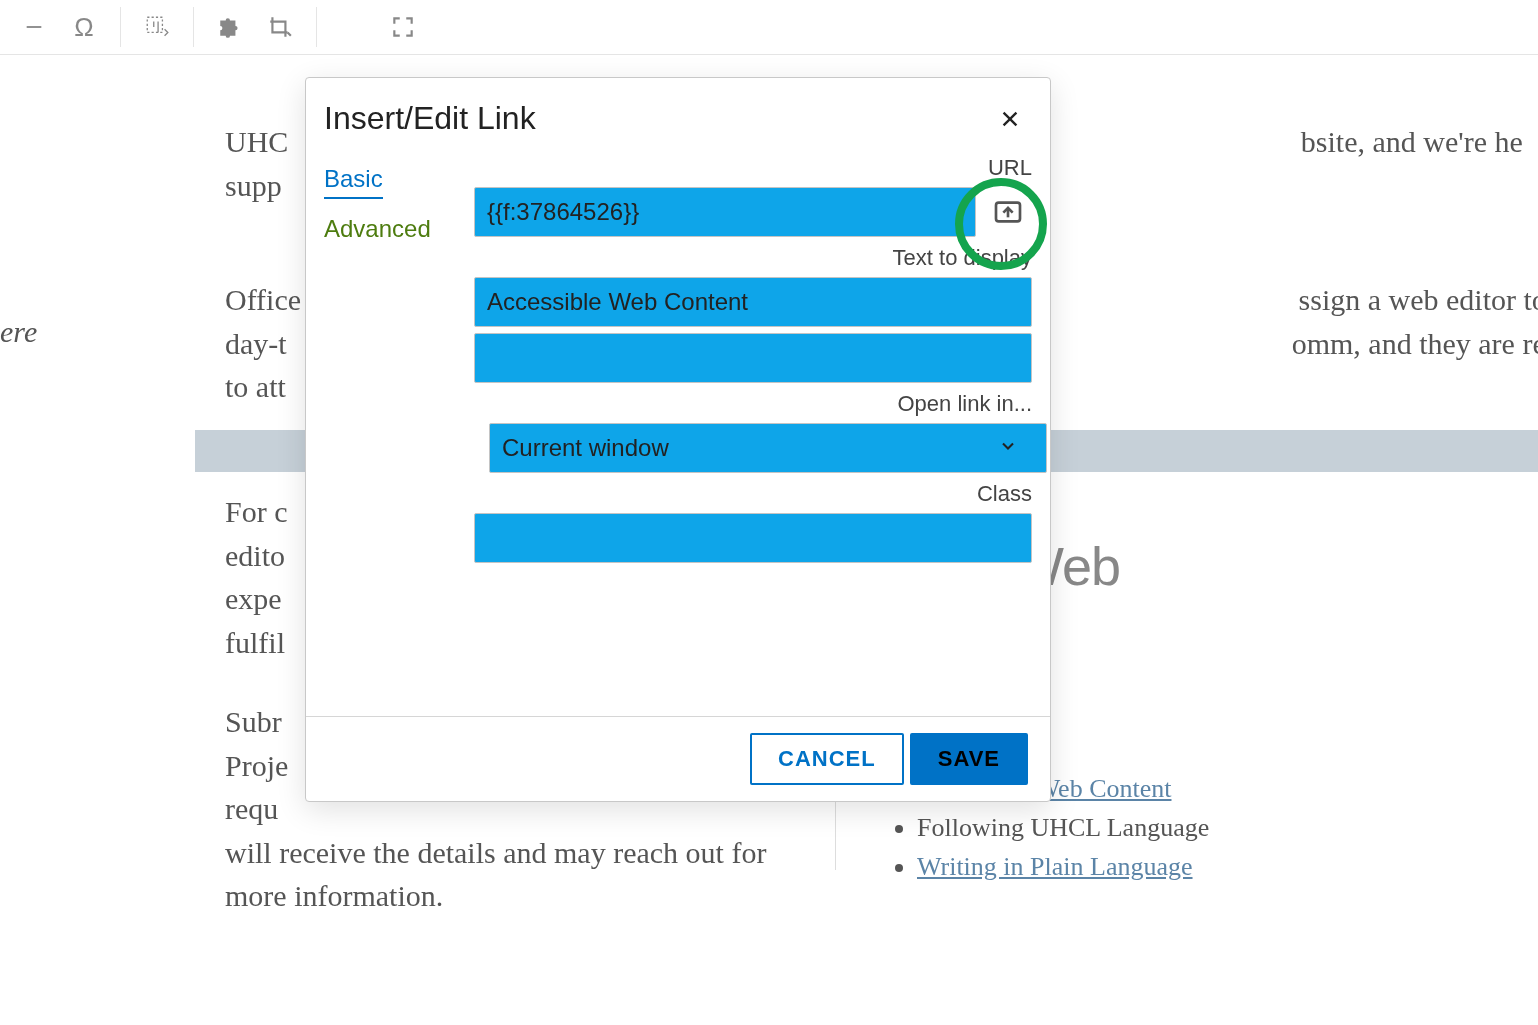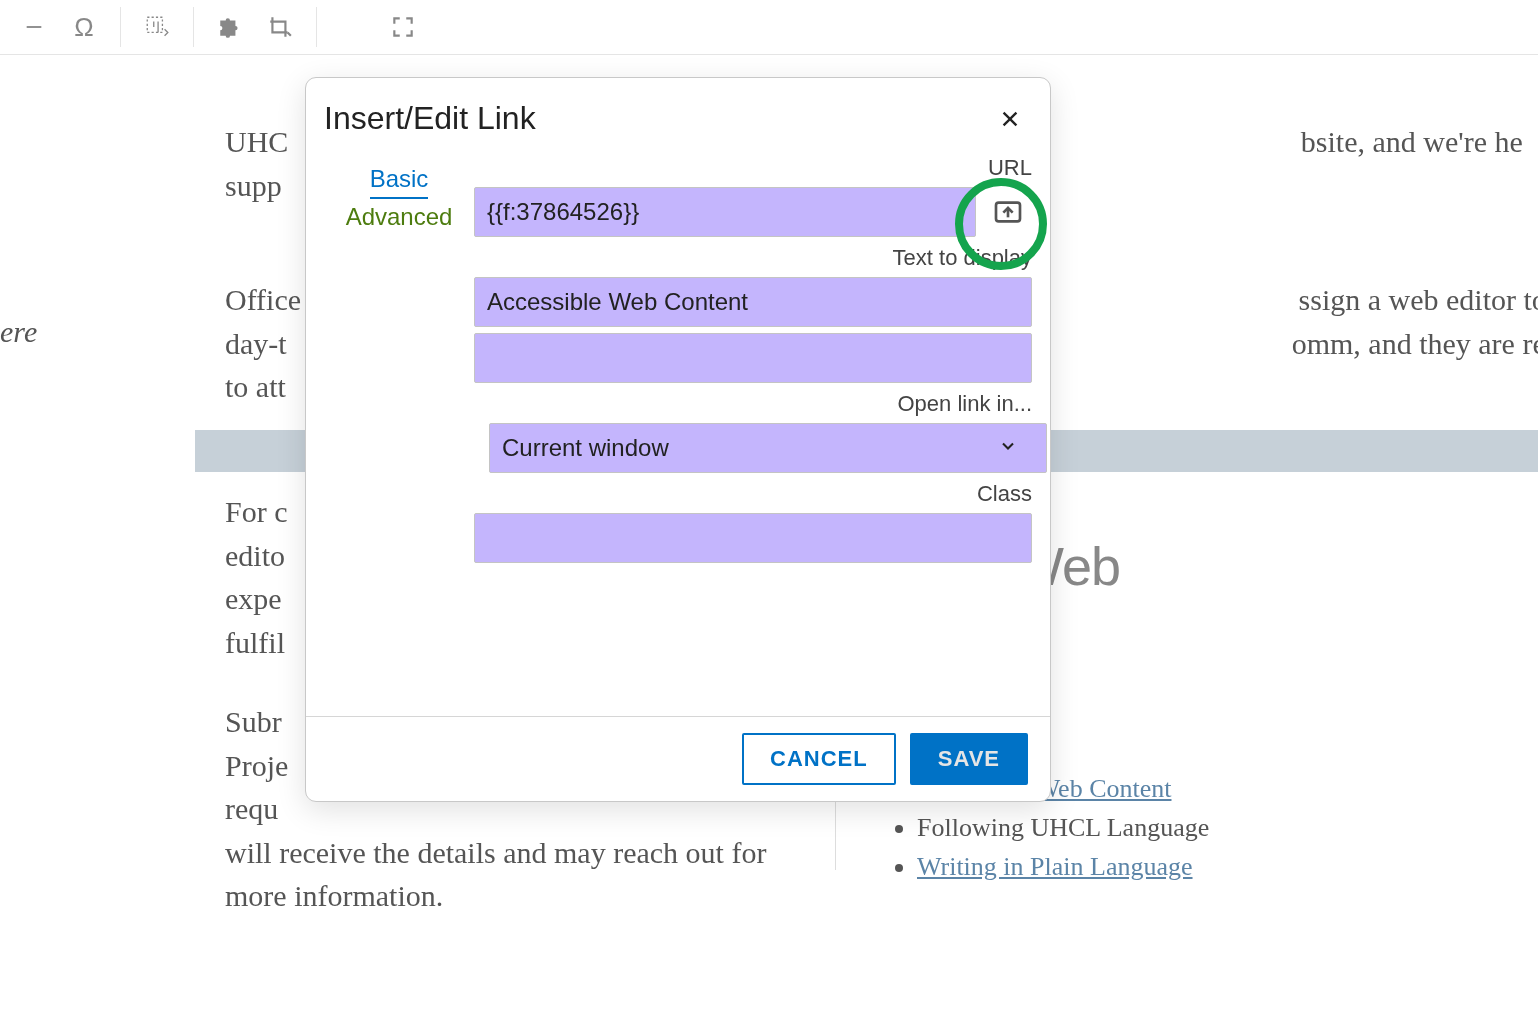--- a/index.html
+++ b/index.html
@@ -34,59 +34,59 @@
   .bg-leftbox { position: absolute; top: 490px; left: 225px; width: 600px; }
   .bg-leftbox2 { position: absolute; top: 700px; left: 225px; width: 600px; }
   .bg-vdiv { position: absolute; top: 490px; left: 835px; width: 1px; height: 380px; background: #ddd; }
   .bg-rightbox { position: absolute; top: 535px; left: 870px; right: 20px; }
   .bg-rightlist { position: absolute; top: 730px; left: 895px; right: 20px; }
   .bg-ere { position: absolute; top: 310px; left: 0; font-family: Georgia, serif; font-size: 30px; color: #555; font-style: italic;}
 
   
   .dialog {
     position: absolute; top: 77px; left: 305px; width: 746px; height: 725px;
-    background: #fff; border: 1px solid #c8c8c8; border-radius: 11px;
+    background: #fff; border: 1px solid #c8c8c8; border-radius: 4px;
     box-shadow: 0 8px 30px rgba(0,0,0,0.12);
     display: flex; flex-direction: column;
   }
   .dlg-header { display:flex; align-items:center; justify-content:space-between; padding: 22px 26px 8px 18px; }
   .dlg-title { font-size: 32px; color: #222; font-weight: 400;}
   .dlg-close { width: 28px; height: 28px; display:flex; align-items:center; justify-content:center; cursor:pointer; }
   .dlg-body { flex:1; display:flex; padding: 8px 18px 0 18px; overflow:hidden; }
-  .dlg-tabs { width: 150px; display:flex; flex-direction:column; gap: 0; padding-top: 8px; align-items: center;}
+  .dlg-tabs { width: 150px; display:flex; flex-direction:column; gap: 12px; padding-top: 8px;}
   .dlg-tab { font-size: 24px; color: #4d7c0f; cursor:pointer; padding: 4px 0;}
   .dlg-tab.active { color: #0072c6; border-bottom: 2px solid #0072c6; width: fit-content;}
   .dlg-form { flex:1; display:flex; flex-direction:column; gap: 6px; padding-top:0;}
   .fld-label { font-size: 22px; color: #444; margin-top: 2px; text-align: right;}
   .fld-row { display:flex; gap: 8px; align-items:center;}
   .fld-input, .fld-select {
     width: 100%; height: 50px; font-size: 24px; padding: 16px 12px;
-    border: 1px solid #c4c4c4; border-radius: 2px; background: #c4b5fd; color:#222;
+    border: 1px solid #c4c4c4; border-radius: 2px; background: #0ea5e9; color:#222;
     font-family: inherit;
   }
   .fld-select { appearance: none; background-image: none; position: relative;}
   .select-wrap { position: relative; width: 100%; }
   .select-wrap .chev { position:absolute; right: 14px; top: 50%; transform: translateY(-50%); pointer-events:none;}
   .fld-select.focused { border: 2px solid #0072c6; }
   .url-browse {
     width: 48px; height: 48px; display:flex; align-items:center; justify-content:center; cursor:pointer;
   }
   .highlight-ring {
     position:absolute; width: 92px; height: 92px; border: 8px solid #14a44d; border-radius: 50%;
     top: 178px; left: 955px; pointer-events:none;
   }
   .dlg-footer {
-    border-top: 1px solid #d6d6d6; padding: 16px 22px; display:flex; justify-content:flex-end; gap: 14px;
+    border-top: 1px solid #d6d6d6; padding: 16px 22px; display:flex; justify-content:flex-end; gap: 6px;
   }
   .btn {
     height: 52px; padding: 0 26px; font-size: 22px; letter-spacing: 1px; font-weight: 600;
     border-radius: 2px; cursor:pointer; display:flex; align-items:center; justify-content:center;
   }
   .btn-secondary { background:#fff; color:#0072c6; border: 2px solid #0072c6; }
-  .btn-primary { background:#0072c6; color:#e5e5e5; border: 2px solid #0072c6; }
+  .btn-primary { background:#0072c6; color:#000000; border: 2px solid #0072c6; }
 </style>
 </head>
 <body>
 
 <div class="bg-page">
   <div class="toolbar">
     <span class="tb-icon">
       <svg width="22" height="22" viewBox="0 0 24 24" fill="none" stroke="#888" stroke-width="2">
           <line x1="4" y1="12" x2="20" y2="12"></line>
         </svg>

